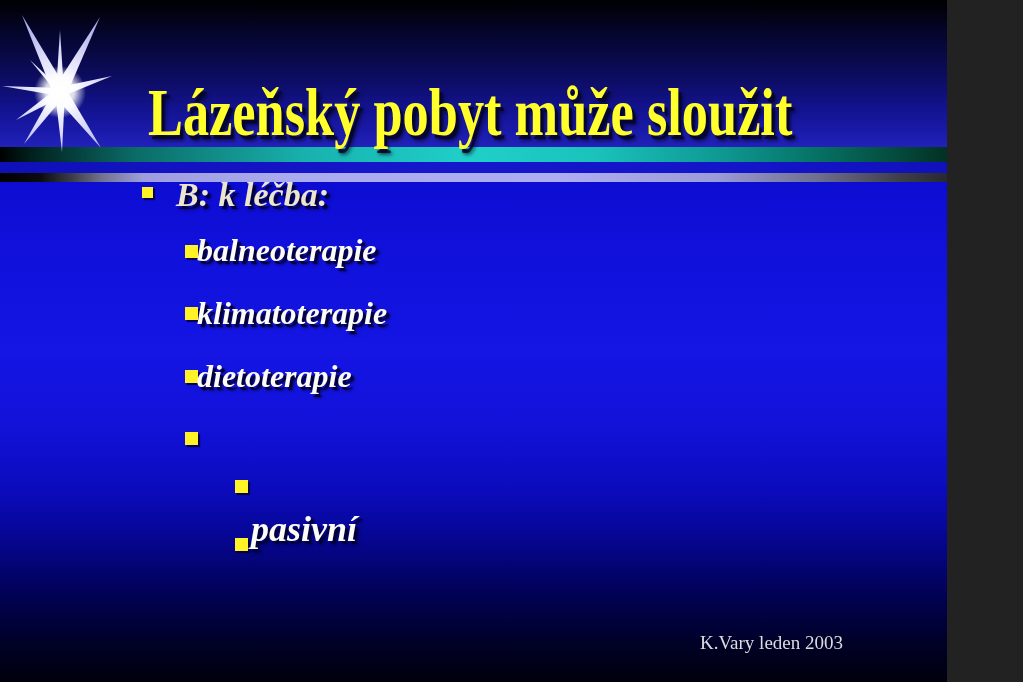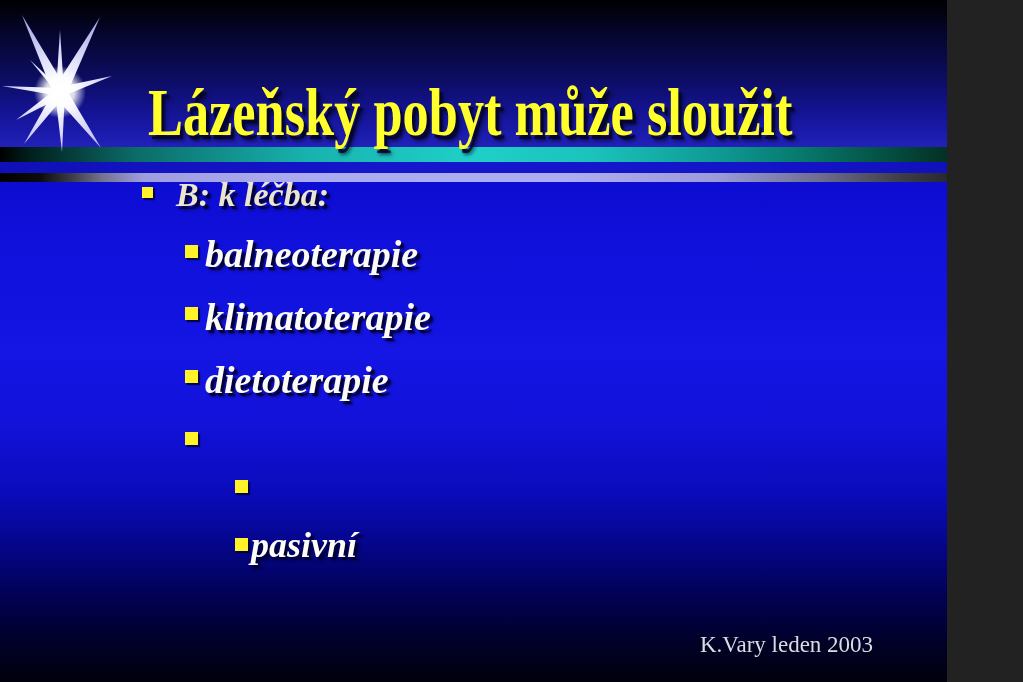--- a/index.html
+++ b/index.html
@@ -50,44 +50,44 @@
     color:#ffff2b;white-space:nowrap;
     transform:scaleX(0.77);transform-origin:left top;
     text-shadow:4px 4px 1px rgba(5,5,45,0.95), 6px 6px 4px rgba(0,0,20,0.55);
   }
   
   .li{
     position:absolute;font-style:italic;font-weight:bold;white-space:nowrap;
     text-shadow:3px 3px 1px rgba(0,0,55,0.9), 4px 4px 3px rgba(0,0,25,0.5);
   }
   .lv1{left:176px;font-size:34px;color:#ece5cf;}
-  .lv2{left:205px;font-size:38px;color:#fcfbf4;}
+  .lv2{left:197px;font-size:32px;color:#fcfbf4;}
   .lv3{left:251px;font-size:36px;color:#fcfbf4;}
   .it1{top:176px;} .it2{top:232px;} .it3{top:295px;} .it4{top:358px;}
-  .it5{top:420px;} .it6{top:464px;} .it7{top:524px;}
+  .it5{top:420px;} .it6{top:464px;} .it7{top:508px;}
   .sq{
     position:absolute;background:#fff226;
     box-shadow:2px 2px 1px rgba(0,0,50,0.8);
   }
   .b1{left:142px;top:187px;width:11px;height:11px;}
   .b2{left:185px;top:245px;width:13px;height:13px;}
   .b3{left:185px;top:307px;width:13px;height:13px;}
   .b4{left:185px;top:370px;width:13px;height:13px;}
   .b5{left:185px;top:432px;width:13px;height:13px;}
   .b6{left:235px;top:480px;width:13px;height:13px;}
   .b7{left:235px;top:538px;width:13px;height:13px;}
   
   .citation{
     position:absolute;left:31px;top:645px;
     font-family:"DejaVu Sans","Liberation Sans",sans-serif;
     font-size:21px;color:#f1f1f3;white-space:nowrap;
   }
   .venue{
     position:absolute;left:700px;top:632px;
-    font-size:23px;color:#dcdcdf;white-space:nowrap;
+    font-size:19px;color:#dcdcdf;white-space:nowrap;
   }
   .pagenum{
     position:absolute;left:960px;top:632px;
     font-size:19px;color:#cbcbce;font-weight:bold;
   }
 </style>
 </head>
 <body>
 
 <div class="slide">

